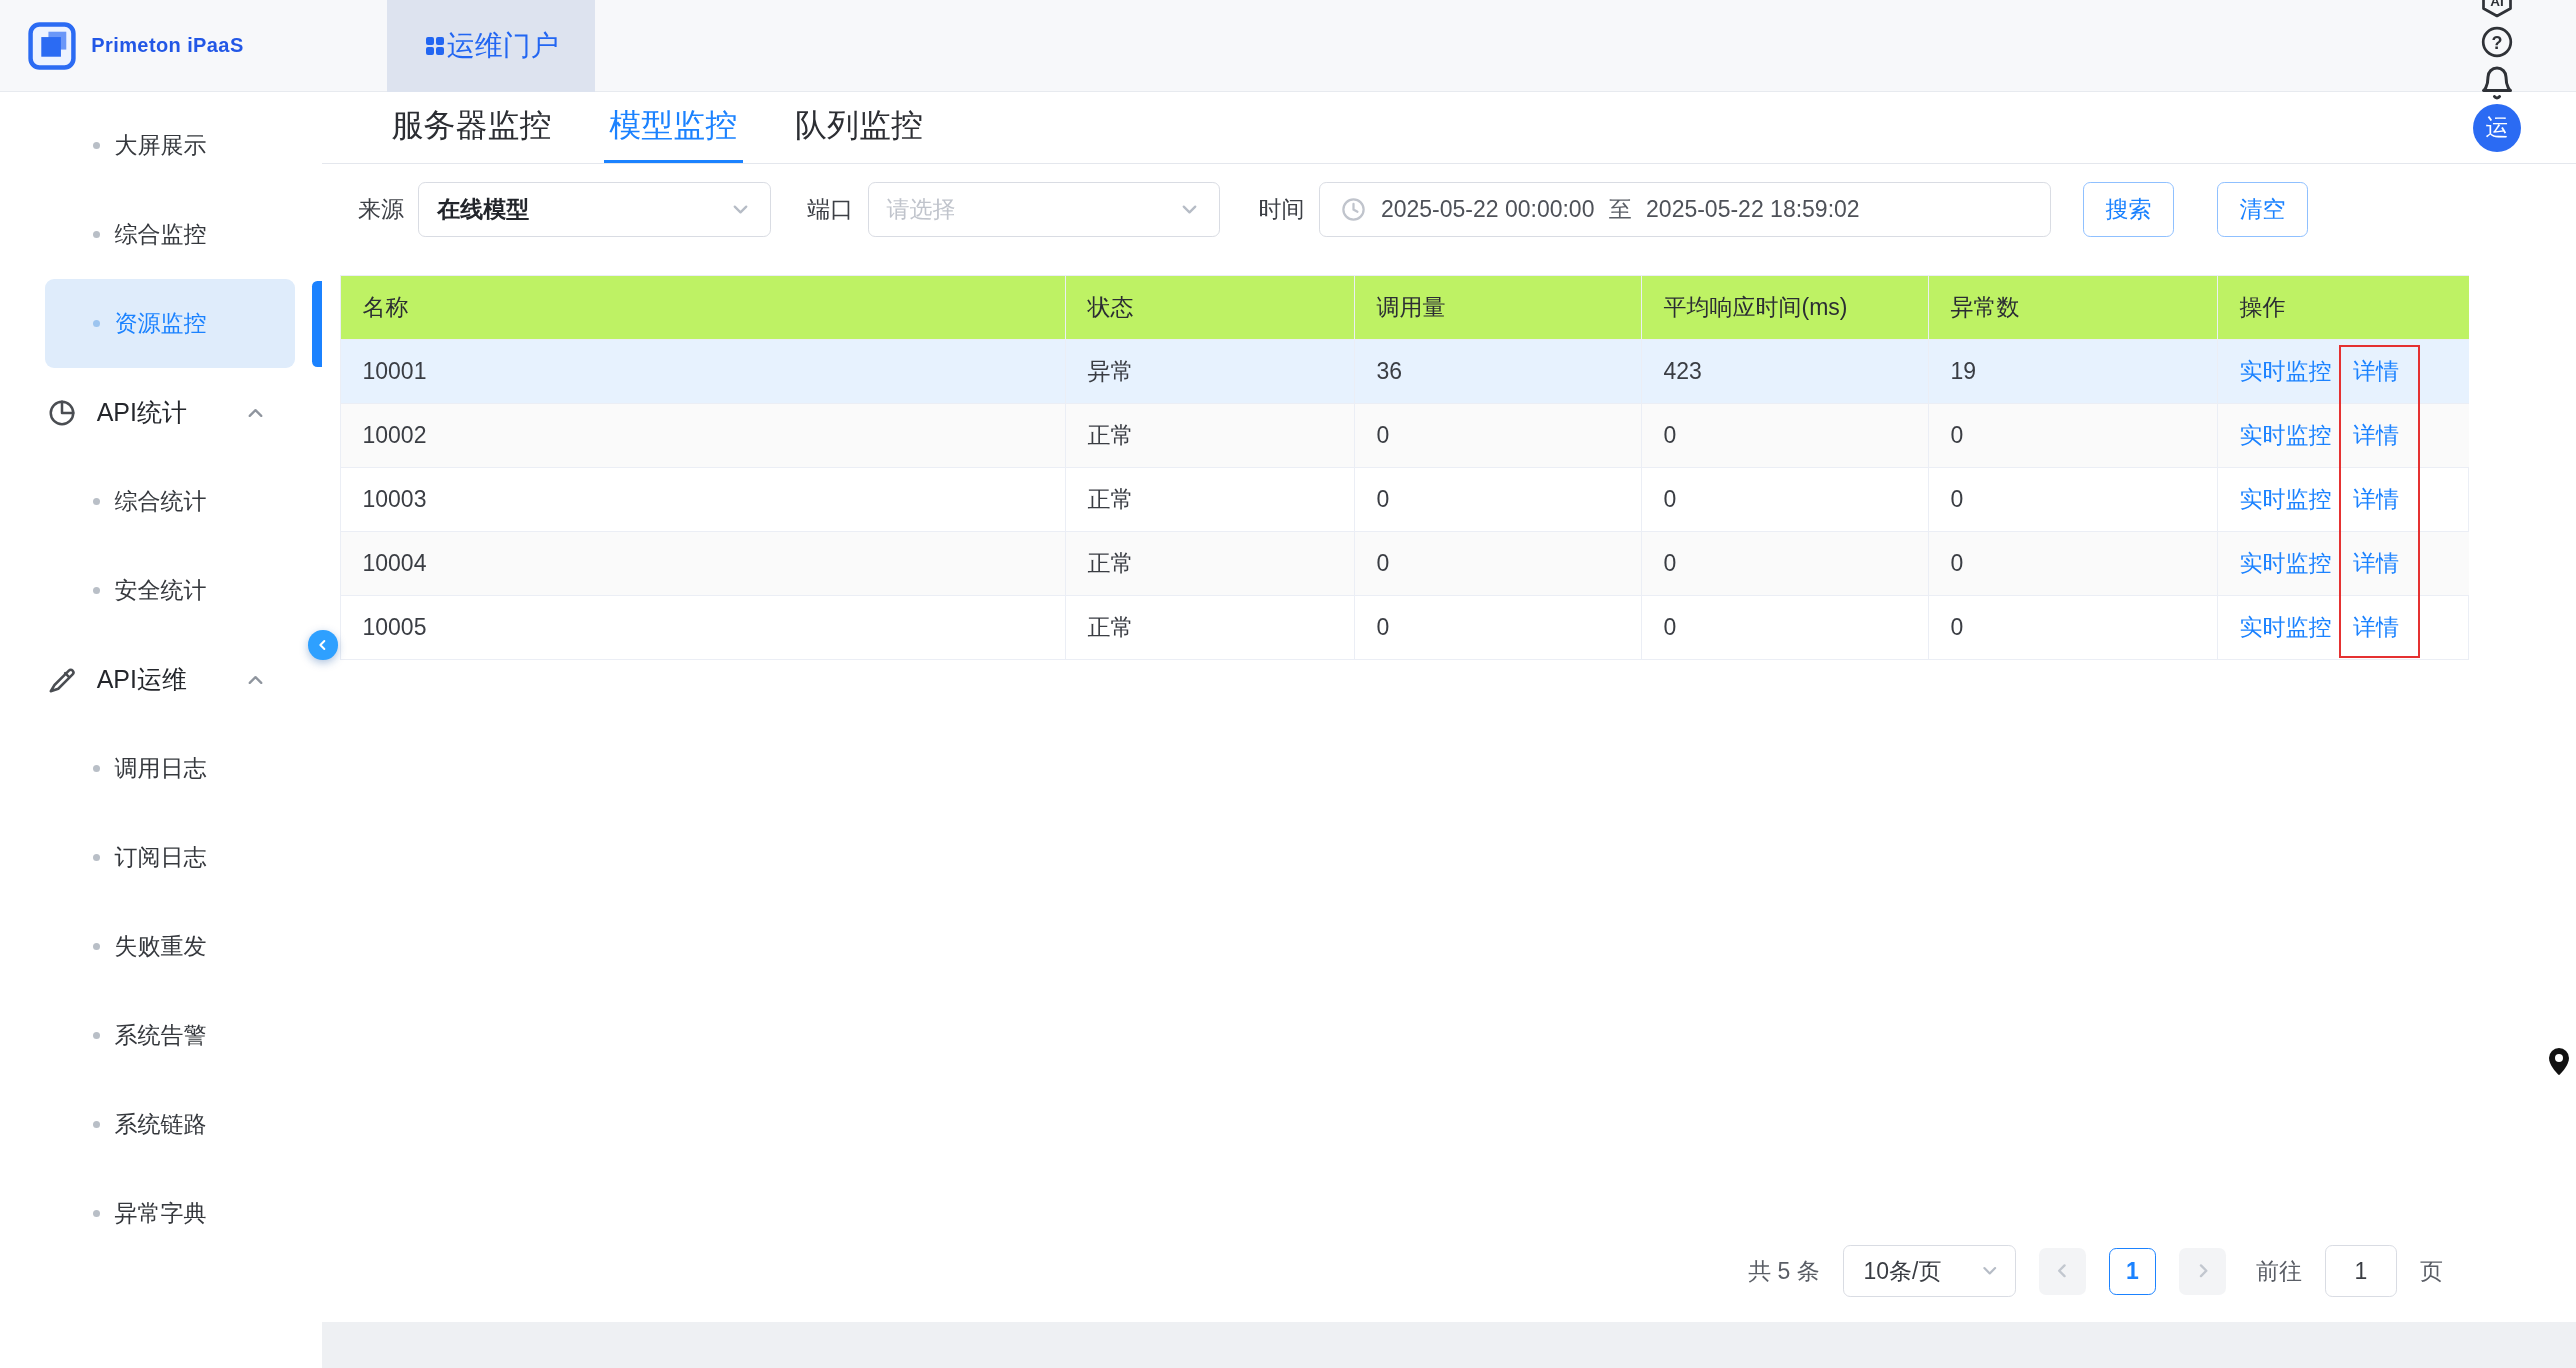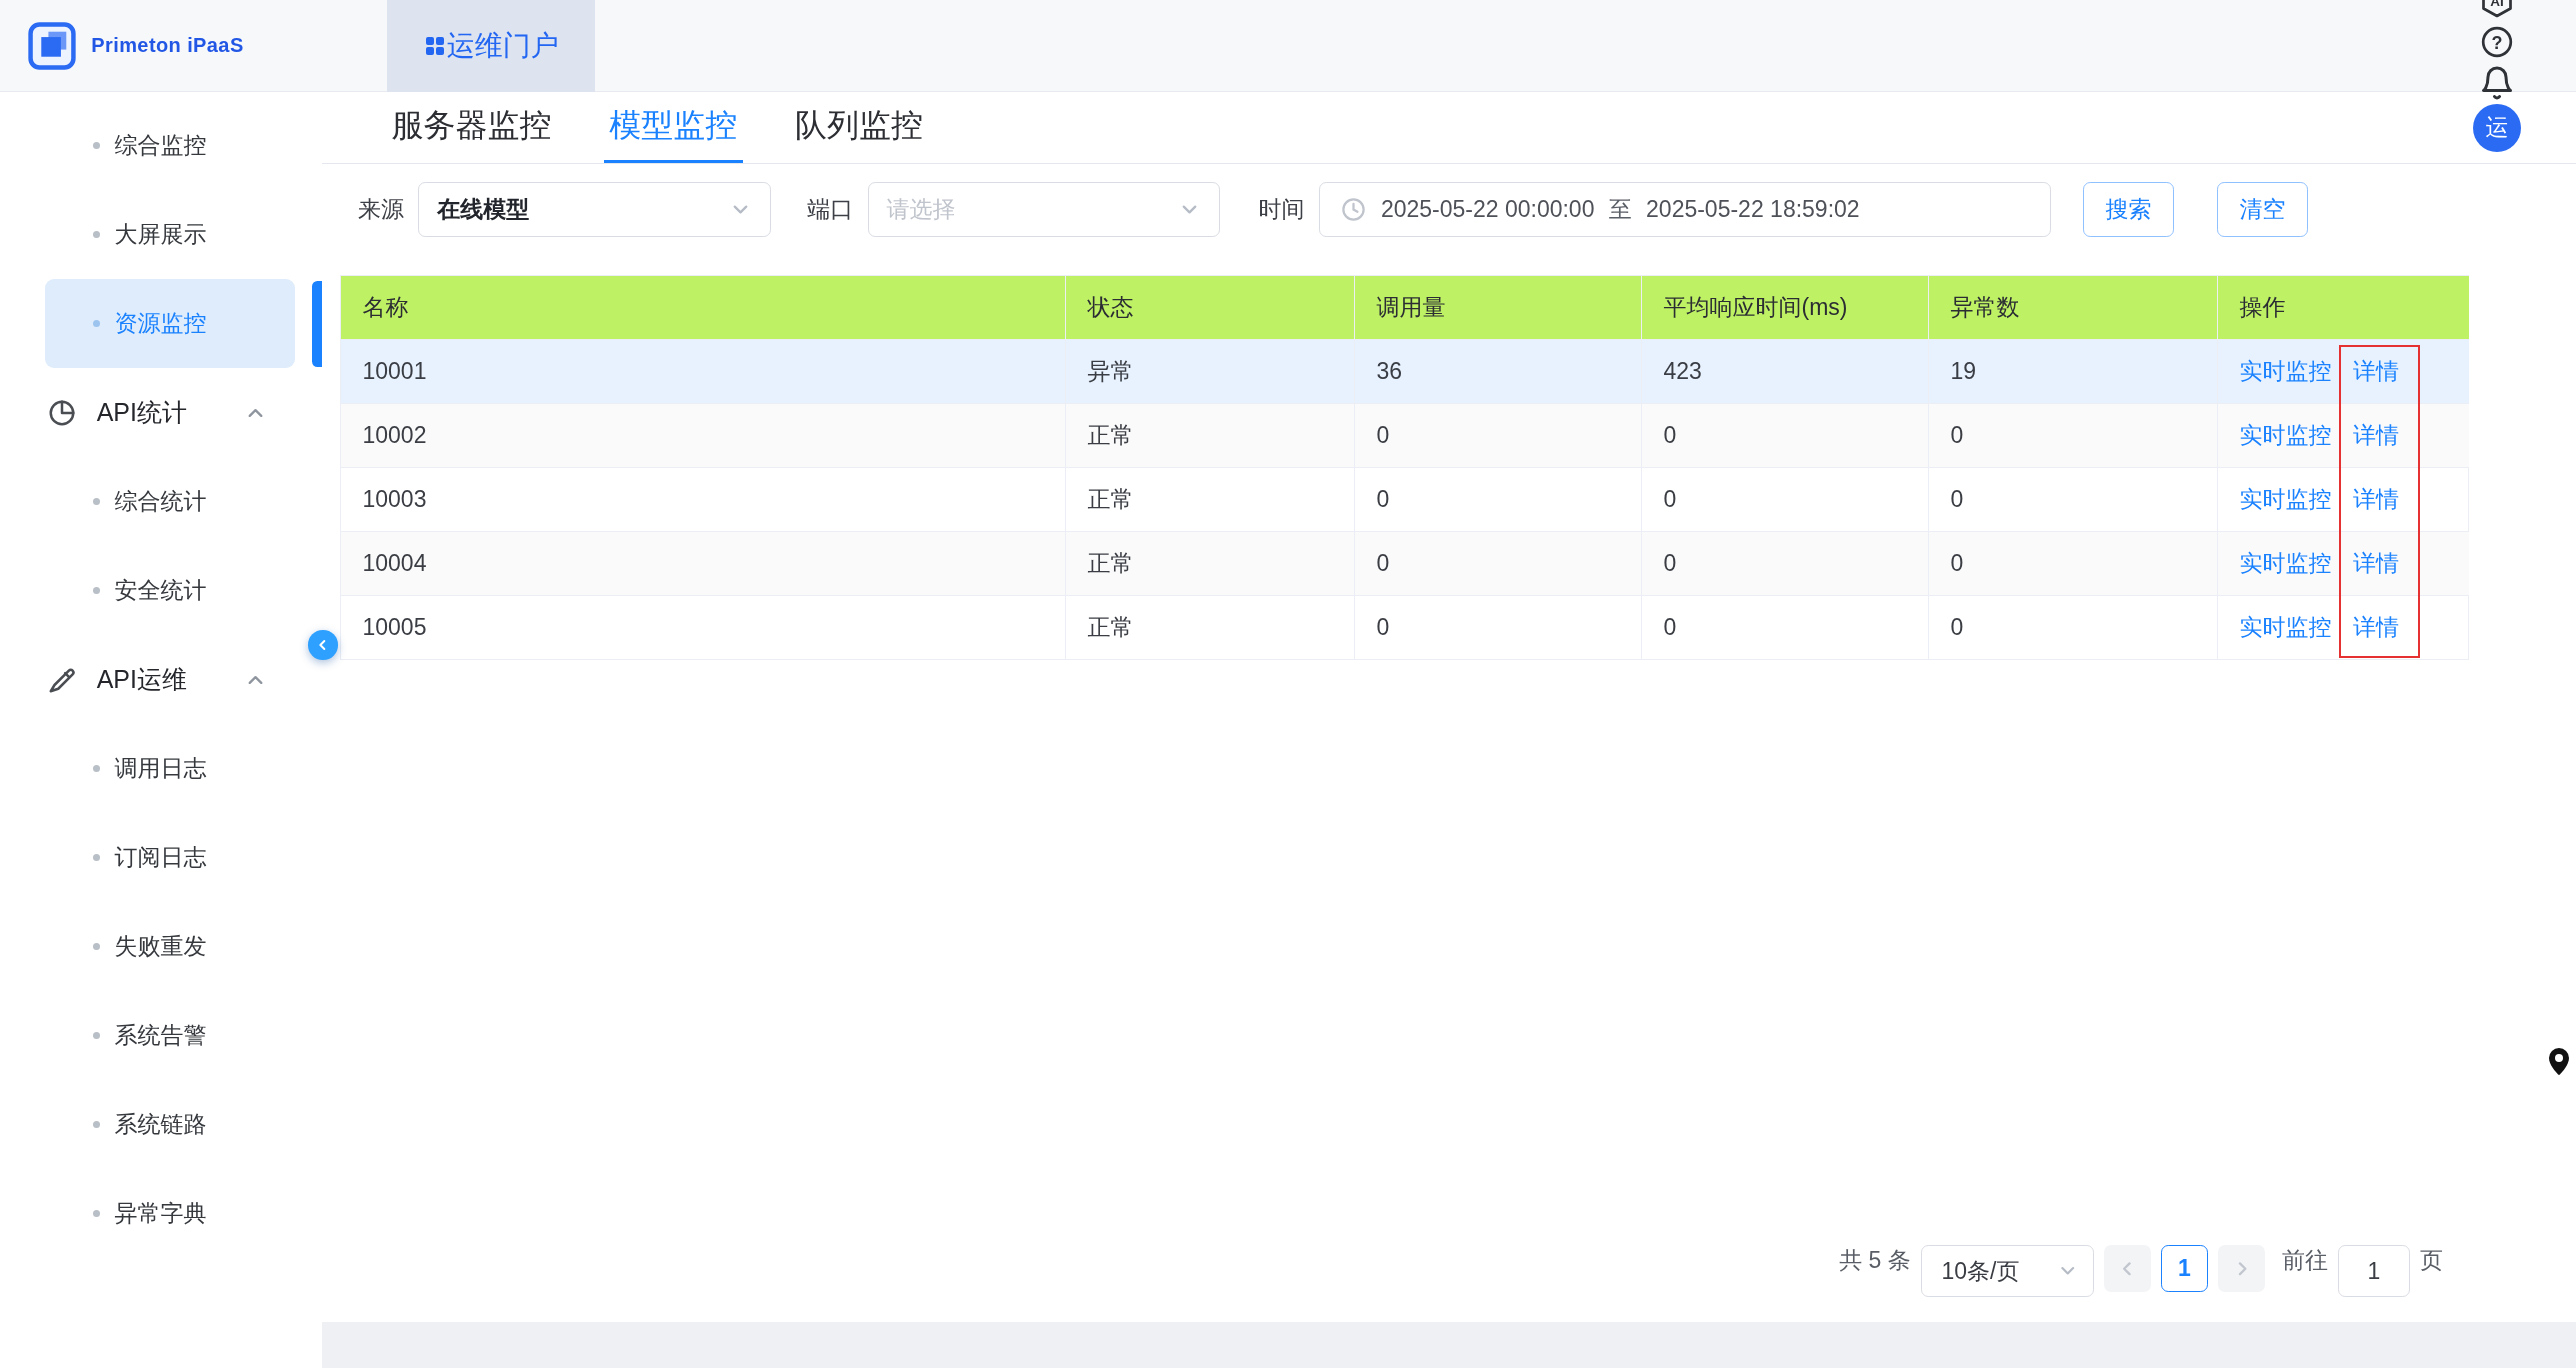--- a/index.html
+++ b/index.html
@@ -77,21 +77,21 @@
   .row-highlight .tcell { background:#e7f2fe; }
   .row-stripe .tcell { background:#fafafa; }
   .link { color:#1b82ff; cursor:pointer; }
   .link + .link { margin-left:21.5px; }
 
   .red-box { position:absolute; left:2017px; top:253px; width:81px; height:313px;
              border:2.7px solid #e53131; pointer-events:none; z-index:4; }
 
   
   .spacer { flex:1; }
-  .pagination { display:flex; justify-content:flex-end; gap:10px;
+  .pagination { display:flex; align-items:center; justify-content:flex-end; gap:23px;
                 margin:0 133px 25px 0; height:52px; color:#5a5e66; flex:none; }
   .page-size { width:173px; height:52px; border:0.9px solid #d9dce3; border-radius:7.2px; background:#fff;
                display:flex; align-items:center; padding:0 14.3px 0 19.7px; cursor:pointer; color:#3a3d43; }
   .page-size .caret { margin-left:auto; display:flex; }
   .pg-btn { width:47px; height:47px; border-radius:7.2px; background:#f3f4f6; display:flex; align-items:center;
             justify-content:center; cursor:pointer; }
   .pg-current { width:47px; height:47px; border-radius:7.2px; background:#fff; border:1.8px solid #1b82ff;
                 color:#1b82ff; font-weight:bold; display:flex; align-items:center; justify-content:center; cursor:pointer; }
   .goto-label { margin-left:7.2px; }
   .goto-input { width:72px; height:52px; border:0.9px solid #d9dce3; border-radius:7.2px; text-align:center;
@@ -153,25 +153,25 @@
     <span class="avatar">运</span>
   </div>
 </header>
 
 <div class="layout">
 
   <aside class="sidebar">
 
     <div class="side-item">
       <span class="dot"></span>
+      <span>大屏展示</span>
+    </div>
+    <div class="side-item">
+      <span class="dot"></span>
       <span>综合监控</span>
-    </div>
-    <div class="side-item">
-      <span class="dot"></span>
-      <span>大屏展示</span>
     </div>
     <div class="side-item active">
       <span class="dot"></span>
       <span>资源监控</span>
       <span class="active-bar"></span>
     </div>
 
     <div class="section-header">
       <span style="display:flex;">
         <svg width="30" height="30" viewBox="0 0 24 24" fill="none" stroke="#4a4d52" stroke-width="2" stroke-linecap="round" stroke-linejoin="round">

